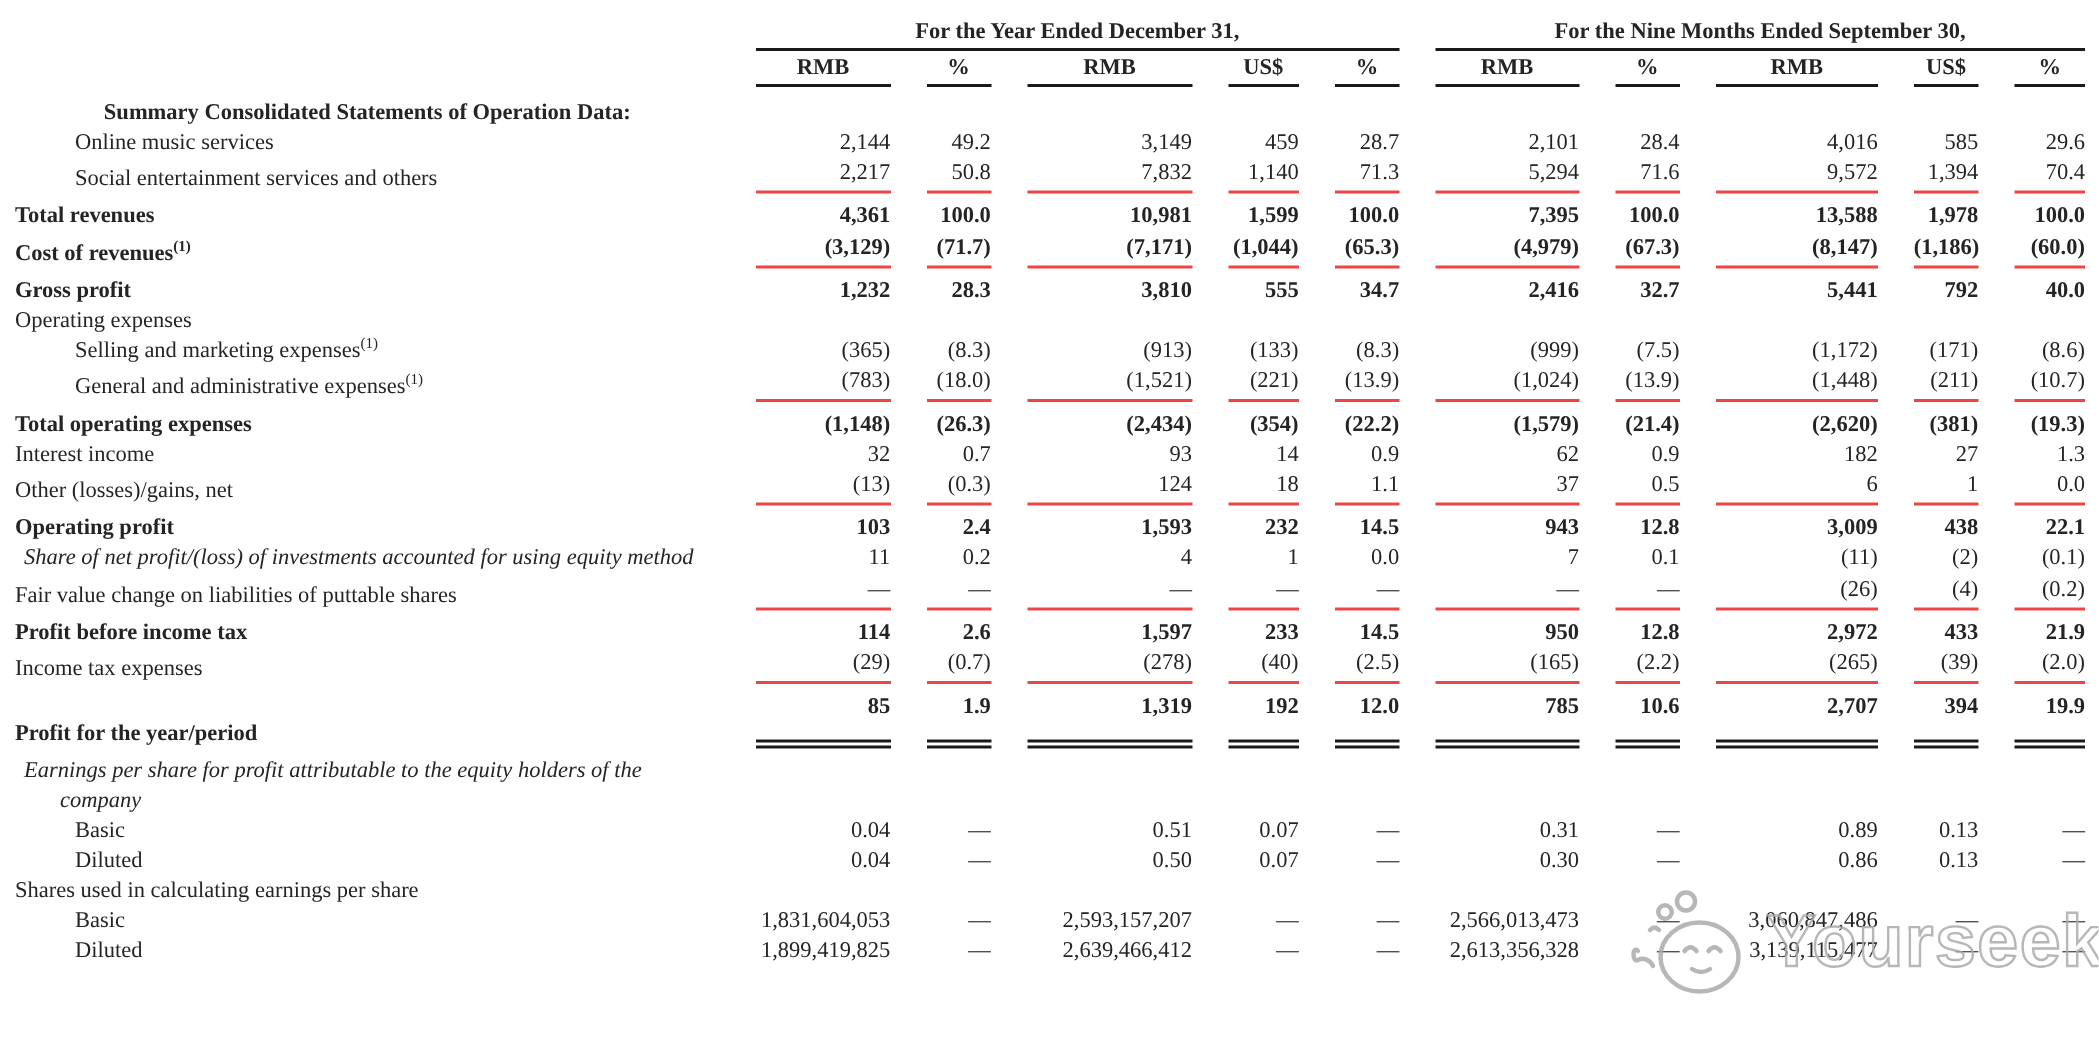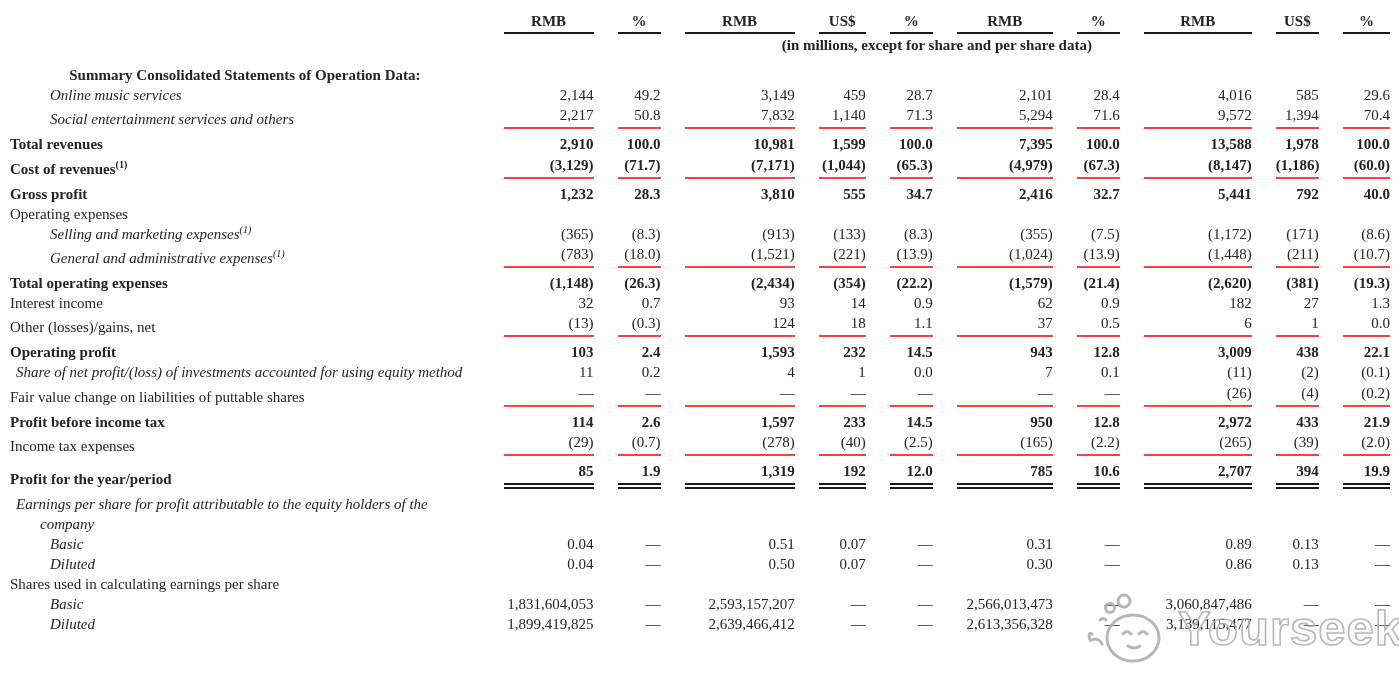--- a/index.html
+++ b/index.html
@@ -9,25 +9,25 @@
     font-family:"Liberation Serif", serif;
   }
   .sheet{padding:10px 5px 0 6px;}
   table{border-collapse:separate;border-spacing:4px 0;table-layout:fixed;width:1388px;}
   th,td{padding:0;vertical-align:bottom;font-size:15px;line-height:1.34;}
   thead th{font-weight:bold;}
   .t{margin-left:20px;text-align:center;border-bottom:2px solid #1a1a1a;padding:1px 0 1px 0;white-space:nowrap;}
   .note-cell{text-align:center;font-weight:bold;padding:1px 0 3px 0;white-space:nowrap;}
   td.lbl{text-align:left;white-space:normal;}
   td.lbl sup{font-size:10px;line-height:0;}
-  .ind1{padding-left:40px;font-style:italic;}
+  .ind1{padding-left:40px;}
   .hang{padding-left:30px;text-indent:-24px;font-style:italic;}
   td.num .v{text-align:right;white-space:nowrap;}
   td.num .v.rule{margin-left:20px;border-bottom:2px solid #ef4444;padding-bottom:2px;}
-  td.num .v.drule{margin-left:20px;border-bottom:6px double #1a1a1a;padding-bottom:2px;}
+  td.num .v.drule{margin-left:20px;border-bottom:6px double #1a1a1a;padding-bottom:12px;}
   tr.bold{font-weight:bold;}
   tr.gap>td{padding-top:5px;}
   tr.first>td{padding-top:7px;text-align:center;}
   
   .watermark{
     position:absolute;left:1086px;top:590px;display:flex;align-items:center;
     opacity:0.85;pointer-events:none;
   }
   .watermark .wm-text{
     font-family:"Liberation Sans", sans-serif;font-size:49px;font-weight:bold;letter-spacing:1px;
@@ -49,20 +49,29 @@
         <col style="width:62px">
       <col style="width:114px">
         <col style="width:62px">
       <col style="width:126px">
         <col style="width:62px">
         <col style="width:66px">
     </colgroup>
     <thead>
       <tr>
         <th></th>
+        <th colspan="5">
+          <div class="t">For the Year Ended December 31,</div>
+        </th>
+        <th colspan="5">
+          <div class="t">For the Nine Months Ended September 30,</div>
+        </th>
+      </tr>
+      <tr>
+        <th></th>
         <th>
             <div class="t">RMB</div>
           </th>
         <th>
             <div class="t">%</div>
           </th>
         <th>
             <div class="t">RMB</div>
           </th>
         <th>
@@ -80,24 +89,20 @@
         <th>
             <div class="t">RMB</div>
           </th>
         <th>
             <div class="t">US$</div>
           </th>
         <th>
             <div class="t">%</div>
           </th>
       </tr>
-      <tr>
-        <th></th>
-        <th colspan="10" class="note-cell">(in millions, except for share and per share data)</th>
-      </tr>
     </thead>
     <tbody>
         <tr class="bold first">
           <td class="lbl">Summary Consolidated Statements of Operation Data:</td>
           <td class="num">
             <div class="v"></div>
           </td>
           <td class="num">
             <div class="v"></div>
           </td>
@@ -188,21 +193,21 @@
           <td class="num">
             <div class="v rule">1,394</div>
           </td>
           <td class="num">
             <div class="v rule">70.4</div>
           </td>
         </tr>
         <tr class="bold gap">
           <td class="lbl">Total revenues</td>
           <td class="num">
-            <div class="v">2,910</div>
+            <div class="v">4,361</div>
           </td>
           <td class="num">
             <div class="v">100.0</div>
           </td>
           <td class="num">
             <div class="v">10,981</div>
           </td>
           <td class="num">
             <div class="v">1,599</div>
           </td>
@@ -335,21 +340,21 @@
           <td class="num">
             <div class="v">(913)</div>
           </td>
           <td class="num">
             <div class="v">(133)</div>
           </td>
           <td class="num">
             <div class="v">(8.3)</div>
           </td>
           <td class="num">
-            <div class="v">(355)</div>
+            <div class="v">(999)</div>
           </td>
           <td class="num">
             <div class="v">(7.5)</div>
           </td>
           <td class="num">
             <div class="v">(1,172)</div>
           </td>
           <td class="num">
             <div class="v">(171)</div>
           </td>

